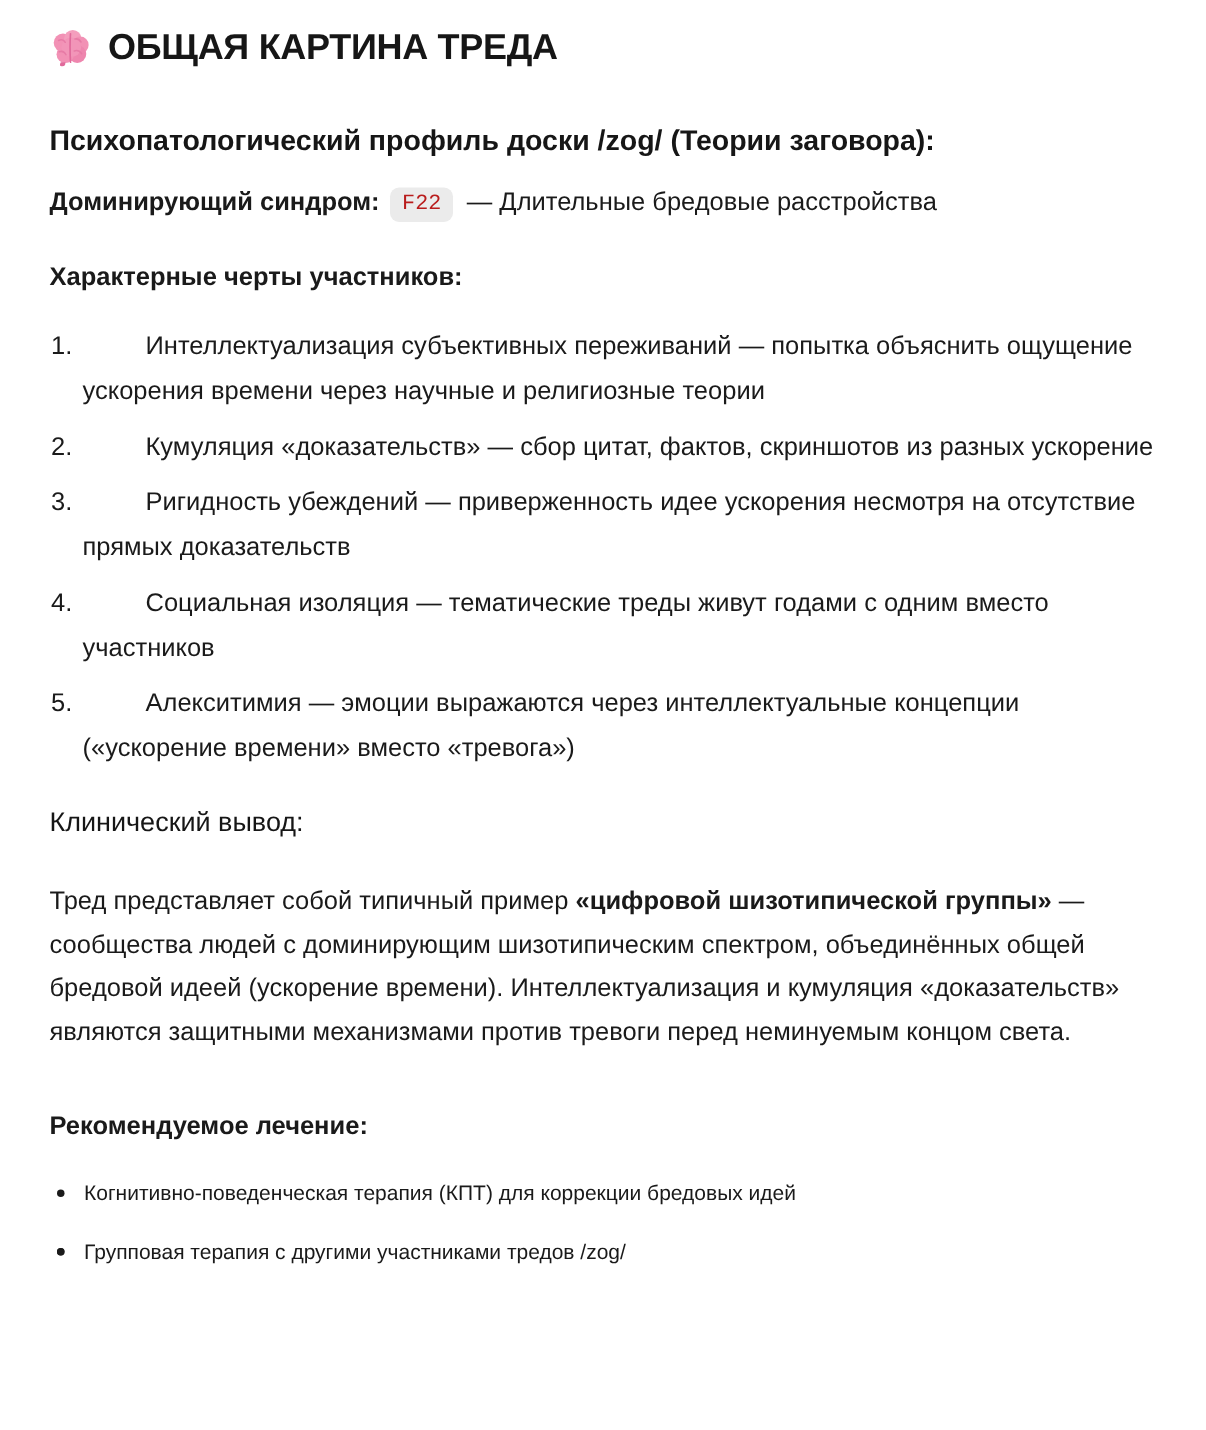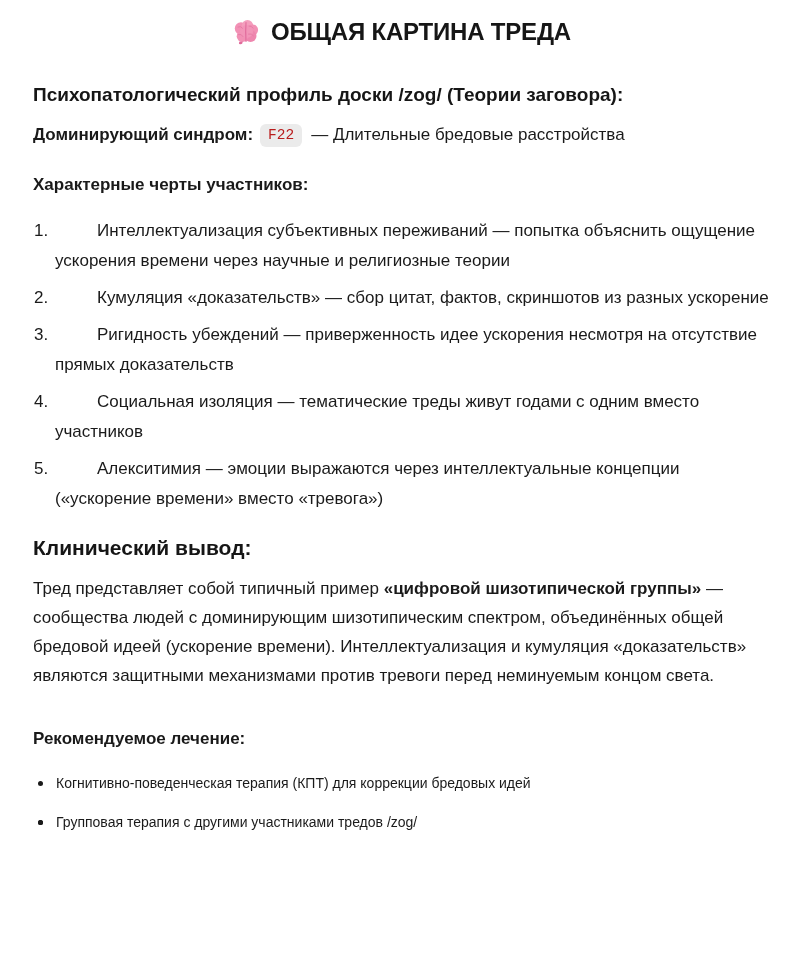--- a/index.html
+++ b/index.html
@@ -18,21 +18,20 @@
   
   .doc-title {
     display: flex;
     align-items: center;
     font-size: 24px;
     font-weight: 700;
     letter-spacing: -0.2px;
     line-height: 32px;
     margin-bottom: 34px;
     color: #161616;
-    justify-content: center;
   }
   .brain-wrap {
     width: 28px;
     height: 28px;
     margin-right: 11px;
     flex: 0 0 auto;
     display: inline-flex;
     align-items: center;
     justify-content: center;
   }
@@ -81,24 +80,24 @@
     margin-bottom: 7px;
   }
   .trait-num {
     position: absolute;
     left: 1px;
     top: 0;
   }
   .trait-item strong { font-weight: 400; margin-left: 42px; }
   
   .conclusion-heading {
-    font-size: 21px;
-    font-weight: 700;
+    font-size: 18px;
+    font-weight: 400;
     line-height: 28px;
-    margin-bottom: 12px;
+    margin-bottom: 24px;
     color: #161616;
   }
   .conclusion-para {
     font-size: 17px;
     line-height: 29px;
     margin-bottom: 36px;
   }
   .conclusion-para strong { font-weight: 700; }
   
   .treatment-list {

